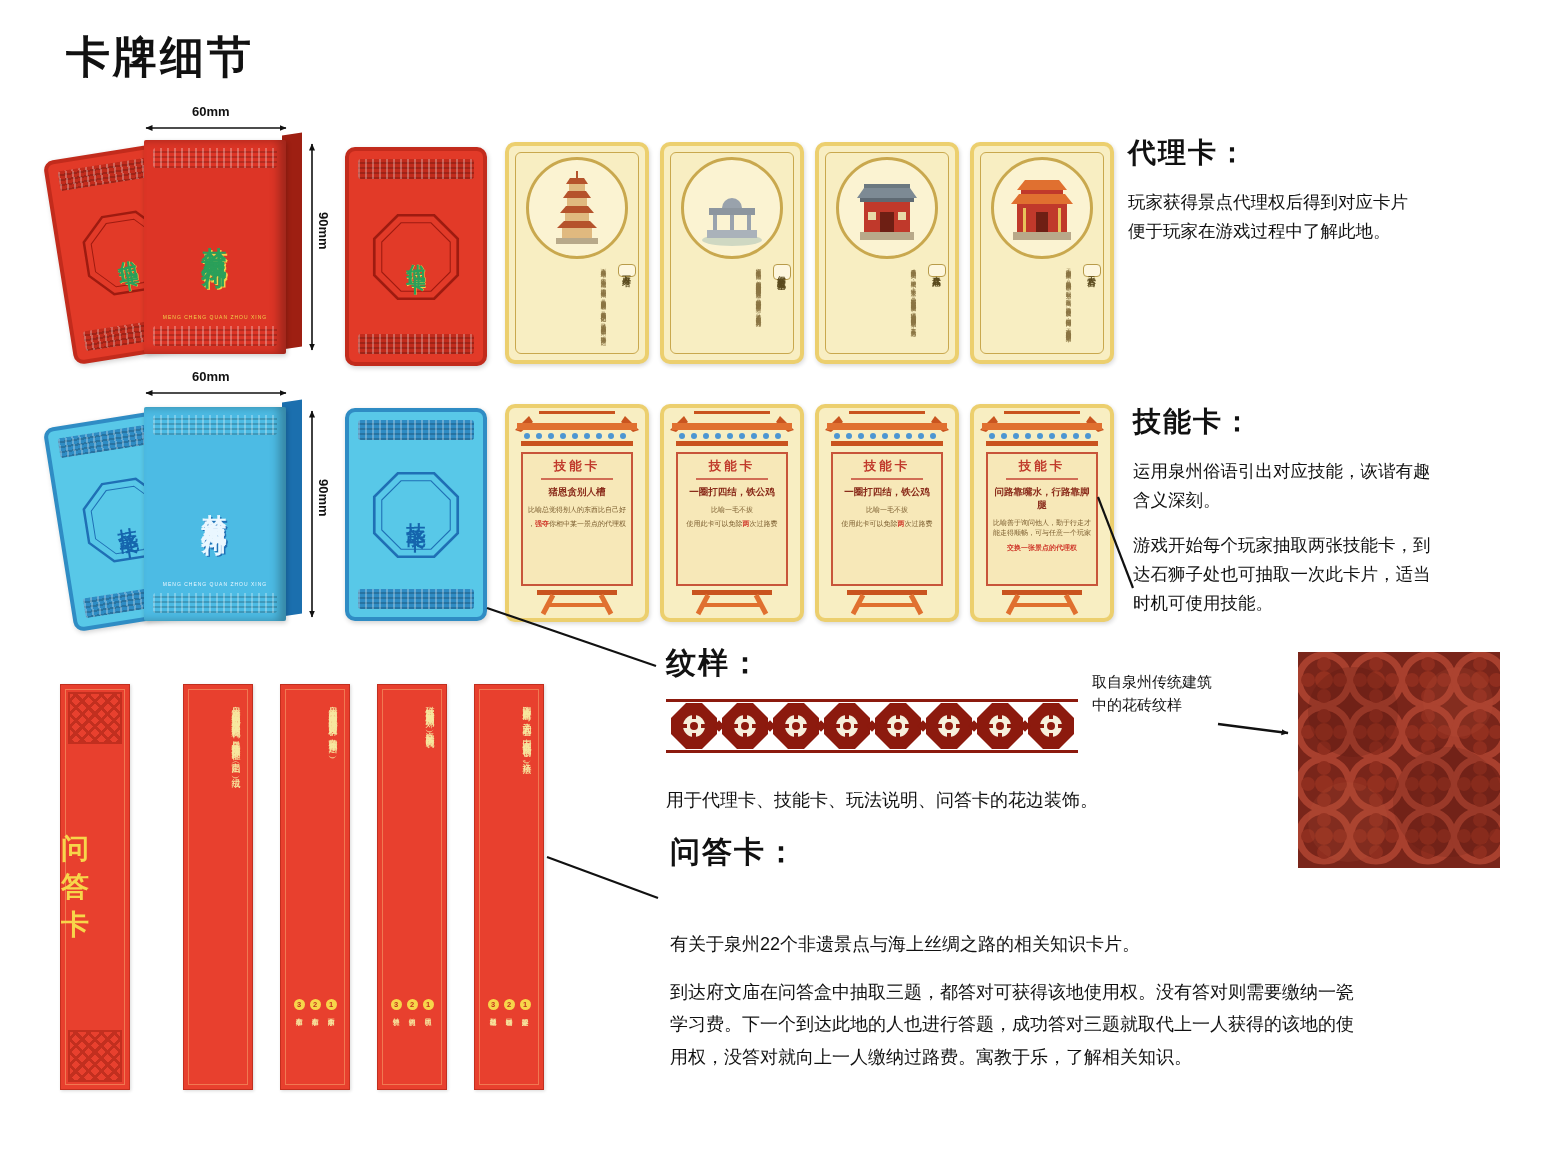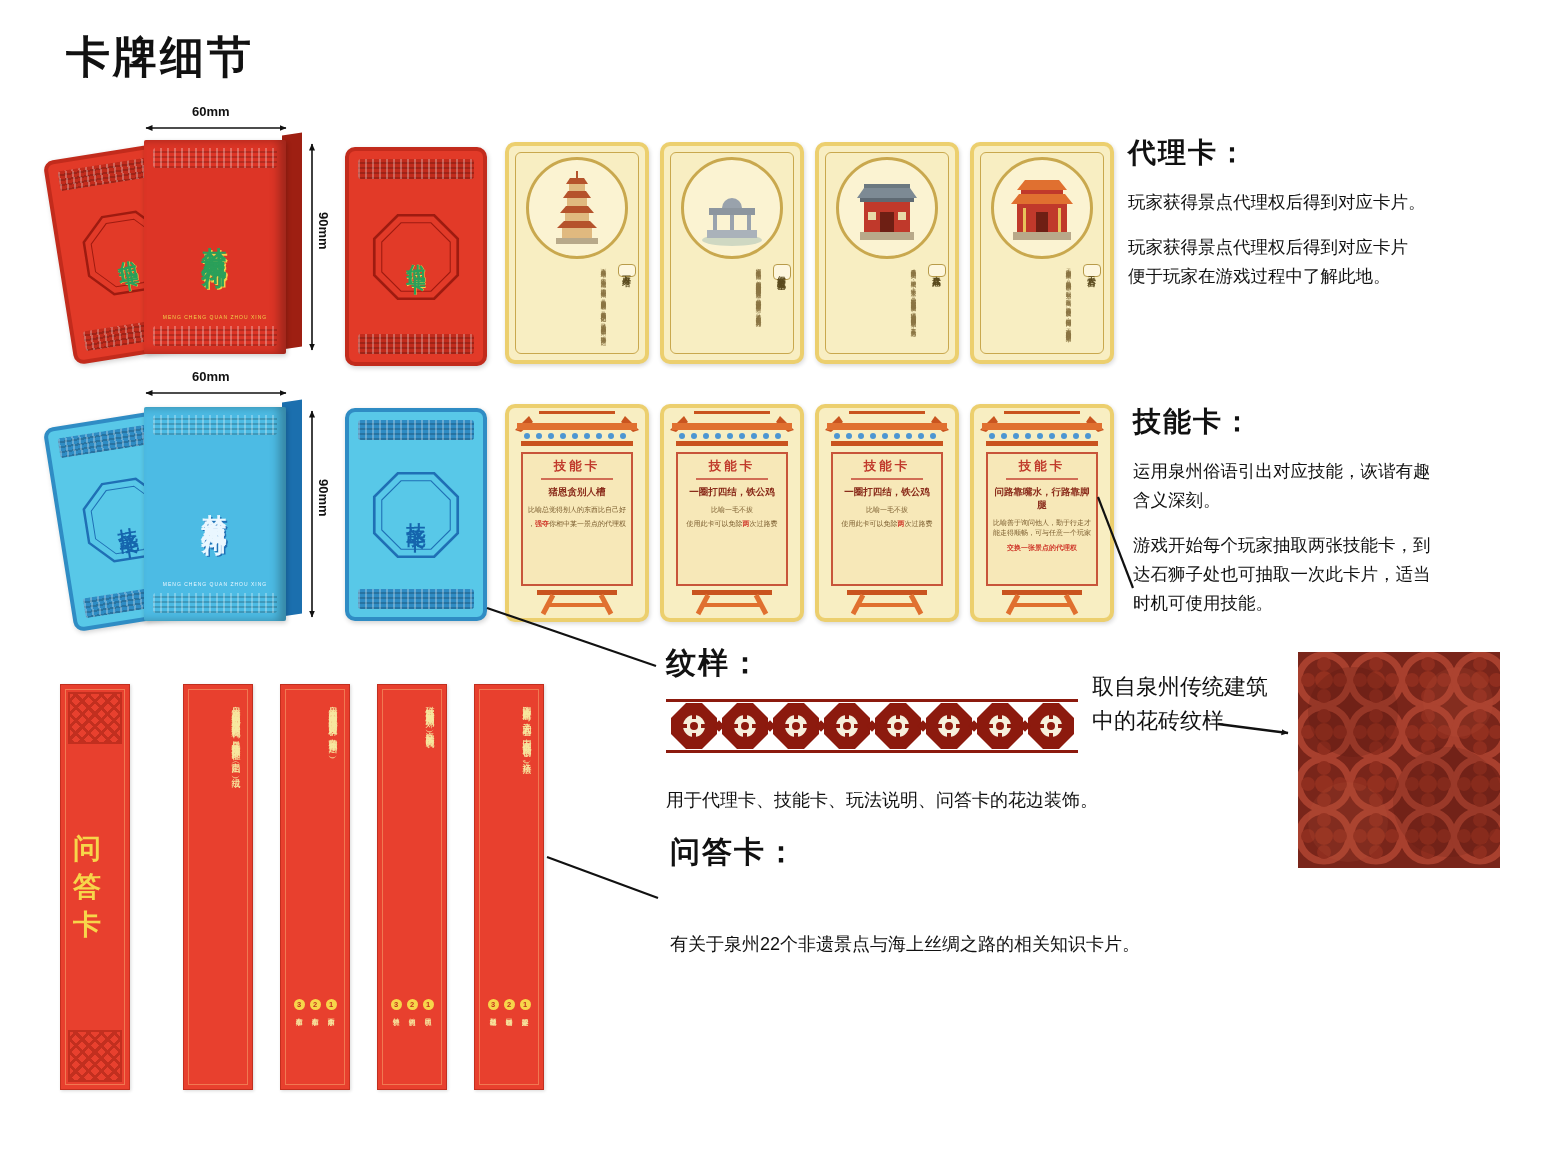--- a/index.html
+++ b/index.html
@@ -79,36 +79,36 @@
   .sk-stand{position:absolute;bottom:0;left:0;width:100%;}
 
   
   .strip{position:absolute;top:684px;width:68px;height:404px;background:#e8402e;border:1px solid #c22f1f;
          box-shadow:1px 1px 3px rgba(0,0,0,.15);}
   .strip .inner{position:absolute;inset:4px;border:1px solid rgba(255,230,150,.35);pointer-events:none;}
   .sdeco{position:absolute;left:7px;right:7px;height:48px;border:2px solid #c22f1f;
          background-image:repeating-linear-gradient(45deg,#c22f1f 0 3px,transparent 3px 9px),
                           repeating-linear-gradient(-45deg,#c22f1f 0 3px,transparent 3px 9px);}
   .sdeco.top{top:7px;}.sdeco.bot{bottom:7px;}
-  .cover-label{position:absolute;inset:0;display:flex;align-items:center;justify-content:center;text-align:center;}
+  .cover-label{position:absolute;inset:0;display:flex;align-items:center;justify-content:center;}
   .cover-label span{color:#f7d64a;font-weight:900;font-size:28px;letter-spacing:16px;}
   .qtext{position:absolute;top:14px;right:10px;left:10px;writing-mode:vertical-rl;text-orientation:upright;
          font-size:9px;line-height:1.45;color:#f7e9a0;letter-spacing:1px;}
   .qtext.full{bottom:14px;}
   .qtext.short{bottom:96px;}
   .opts{position:absolute;bottom:10px;left:5px;right:5px;height:80px;display:flex;flex-direction:row-reverse;
         justify-content:center;gap:5px;}
   .opt{display:flex;flex-direction:column;align-items:center;}
   .chip{width:11px;height:11px;border-radius:50%;background:#f7d64a;color:#c22f1f;font-size:7.5px;line-height:11px;
         text-align:center;font-weight:bold;margin-bottom:3px;}
   .otext{writing-mode:vertical-rl;text-orientation:upright;font-size:6.8px;color:#f7e9a0;line-height:1.1;}
 
   
   .big-h{position:absolute;font-size:30px;font-weight:900;letter-spacing:2px;}
-  .pattern-note{position:absolute;left:1092px;top:670px;font-size:22px;line-height:1.55;white-space:pre-line;}
+  .pattern-note{position:absolute;left:1092px;top:670px;font-size:15px;line-height:1.55;white-space:pre-line;}
   .pattern-caption{position:absolute;left:666px;top:788px;font-size:18px;}
   .qa-p{position:absolute;font-size:18px;line-height:1.8;white-space:pre-line;width:860px;}
 
   .overlay{position:absolute;inset:0;pointer-events:none;z-index:60;}
 </style>
 </head>
 <body>
 
 <div class="page">
 
@@ -219,21 +219,20 @@
         <rect x="29" y="44" width="12" height="20" fill="#6e1f14"></rect>
         <rect x="6" y="64" width="58" height="8" fill="#b8a98a"></rect>
       </svg>
     </div>
     <div class="ac-desc">天后宫始建于南宋庆元二年，是祭祀海神妈祖的庙宇，规制完整、规格最高，随着海外交通的发展，妈祖信仰远播四海，天后宫也成为海内外妈祖庙宇的建筑范本。</div>
     <div class="ac-name v">天后宫</div>
   </div>
 
   <div class="callout" style="left:1128px;top:134px;">
     <p class="callout-h">代理卡：</p>
-    <p class="callout-p">玩家获得景点代理权后得到对应卡片。</p>
     <p class="callout-p">玩家获得景点代理权后得到对应卡片
 便于玩家在游戏过程中了解此地。</p>
   </div>
 
   <div class="abs" style="left:58px;top:385px;width:260px;height:252px;">
     <div class="cardback blue lean abs" style="left:0;top:32px;width:126px;height:198px;">
       <div class="band top"></div>
       <div class="band bot"></div>
       <div class="octa" style="width:86px;height:86px;">
         <svg width="86" height="86" viewBox="0 0 86 86">
@@ -552,20 +551,23 @@
       <circle cx="150" cy="150" r="55" fill="#4a120b" opacity="0.15"></circle>
       <circle cx="160" cy="50" r="35" fill="#c05a40" opacity="0.16"></circle>
       <circle cx="50" cy="170" r="40" fill="#c05a40" opacity="0.14"></circle>
     </svg>
   </div>
 
   <div class="pattern-caption">用于代理卡、技能卡、玩法说明、问答卡的花边装饰。</div>
 
   <div class="big-h" style="left:670px;top:832px;">问答卡：</div>
   <div class="qa-p" style="left:670px;top:928px;">有关于泉州22个非遗景点与海上丝绸之路的相关知识卡片。</div>
+  <div class="qa-p" style="left:670px;top:976px;">到达府文庙在问答盒中抽取三题，都答对可获得该地使用权。没有答对则需要缴纳一瓷
+学习费。下一个到达此地的人也进行答题，成功答对三题就取代上一人获得的该地的使
+用权，没答对就向上一人缴纳过路费。寓教于乐，了解相关知识。</div>
 
   <svg class="overlay" width="1563" height="1150" viewBox="0 0 1563 1150">
     <defs>
       <marker id="arr" markerWidth="9" markerHeight="9" refX="6.5" refY="3" orient="auto-start-reverse" markerUnits="userSpaceOnUse">
         <path d="M0,0 L7,3 L0,6 z" fill="#111"></path>
       </marker>
     </defs>
 
     <line x1="146" y1="128" x2="286" y2="128" stroke="#111" stroke-width="1.6" marker-start="url(#arr)" marker-end="url(#arr)"></line>
     <line x1="312" y1="144" x2="312" y2="350" stroke="#111" stroke-width="1.6" marker-start="url(#arr)" marker-end="url(#arr)"></line>

